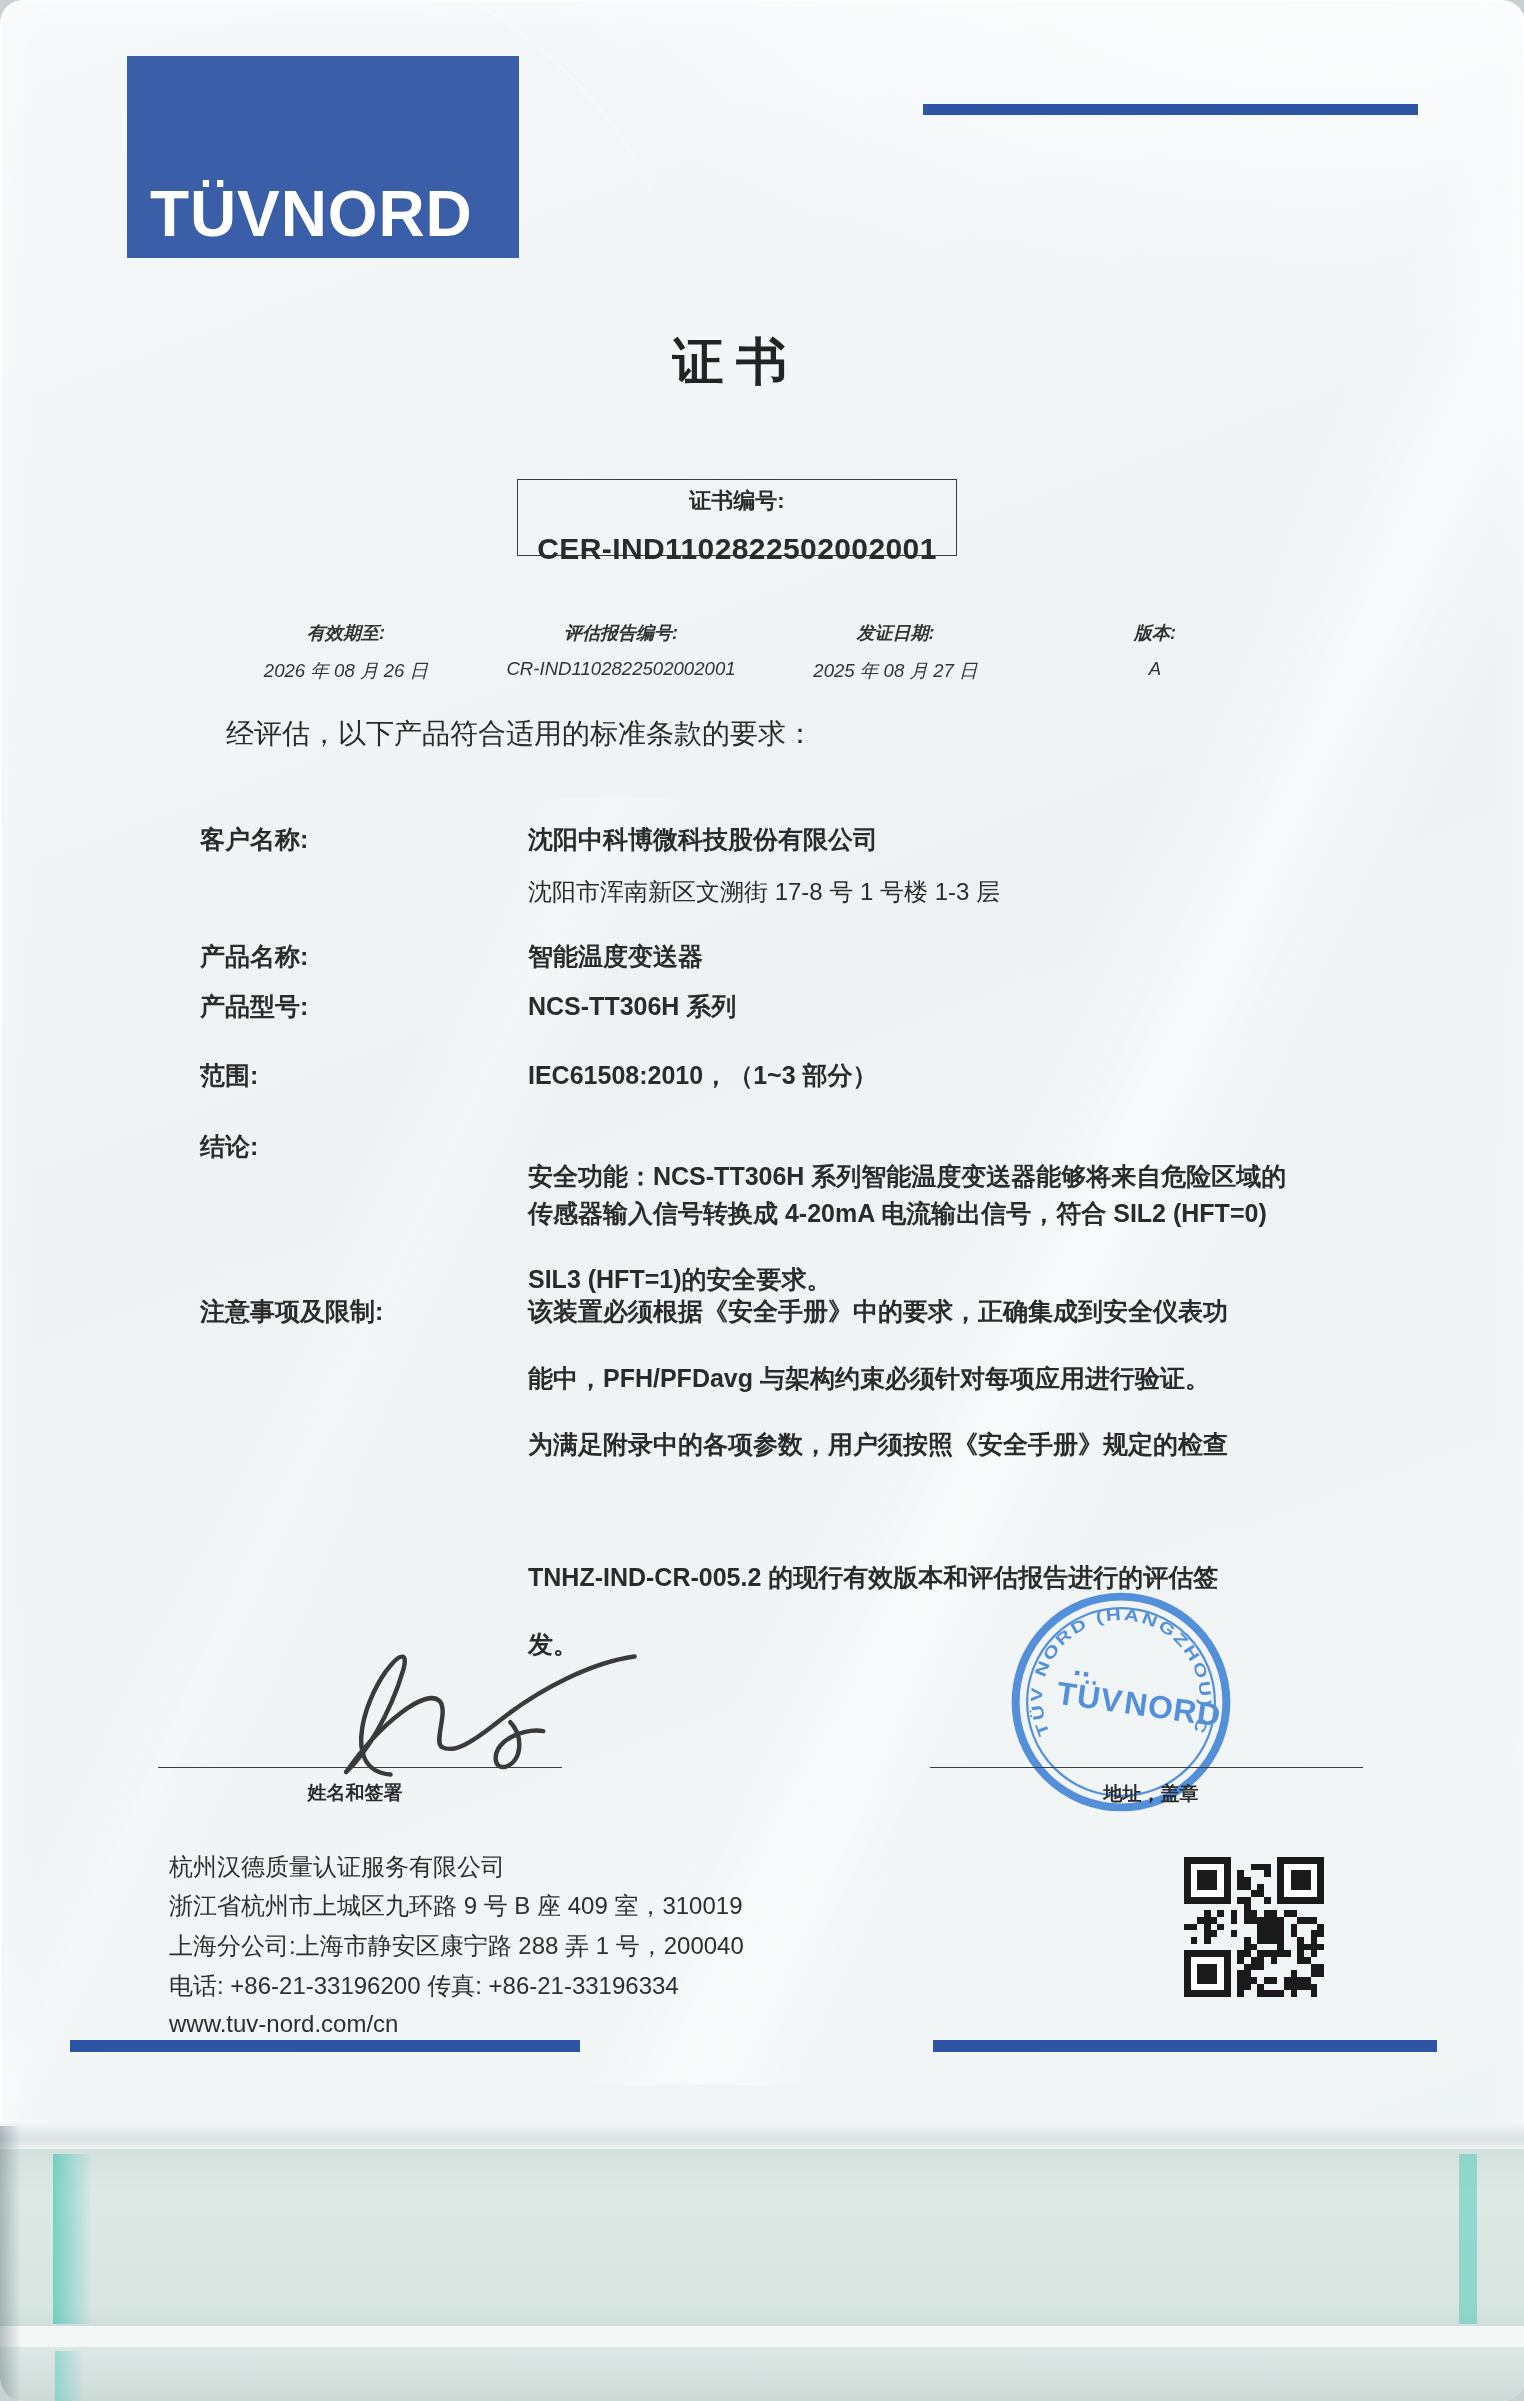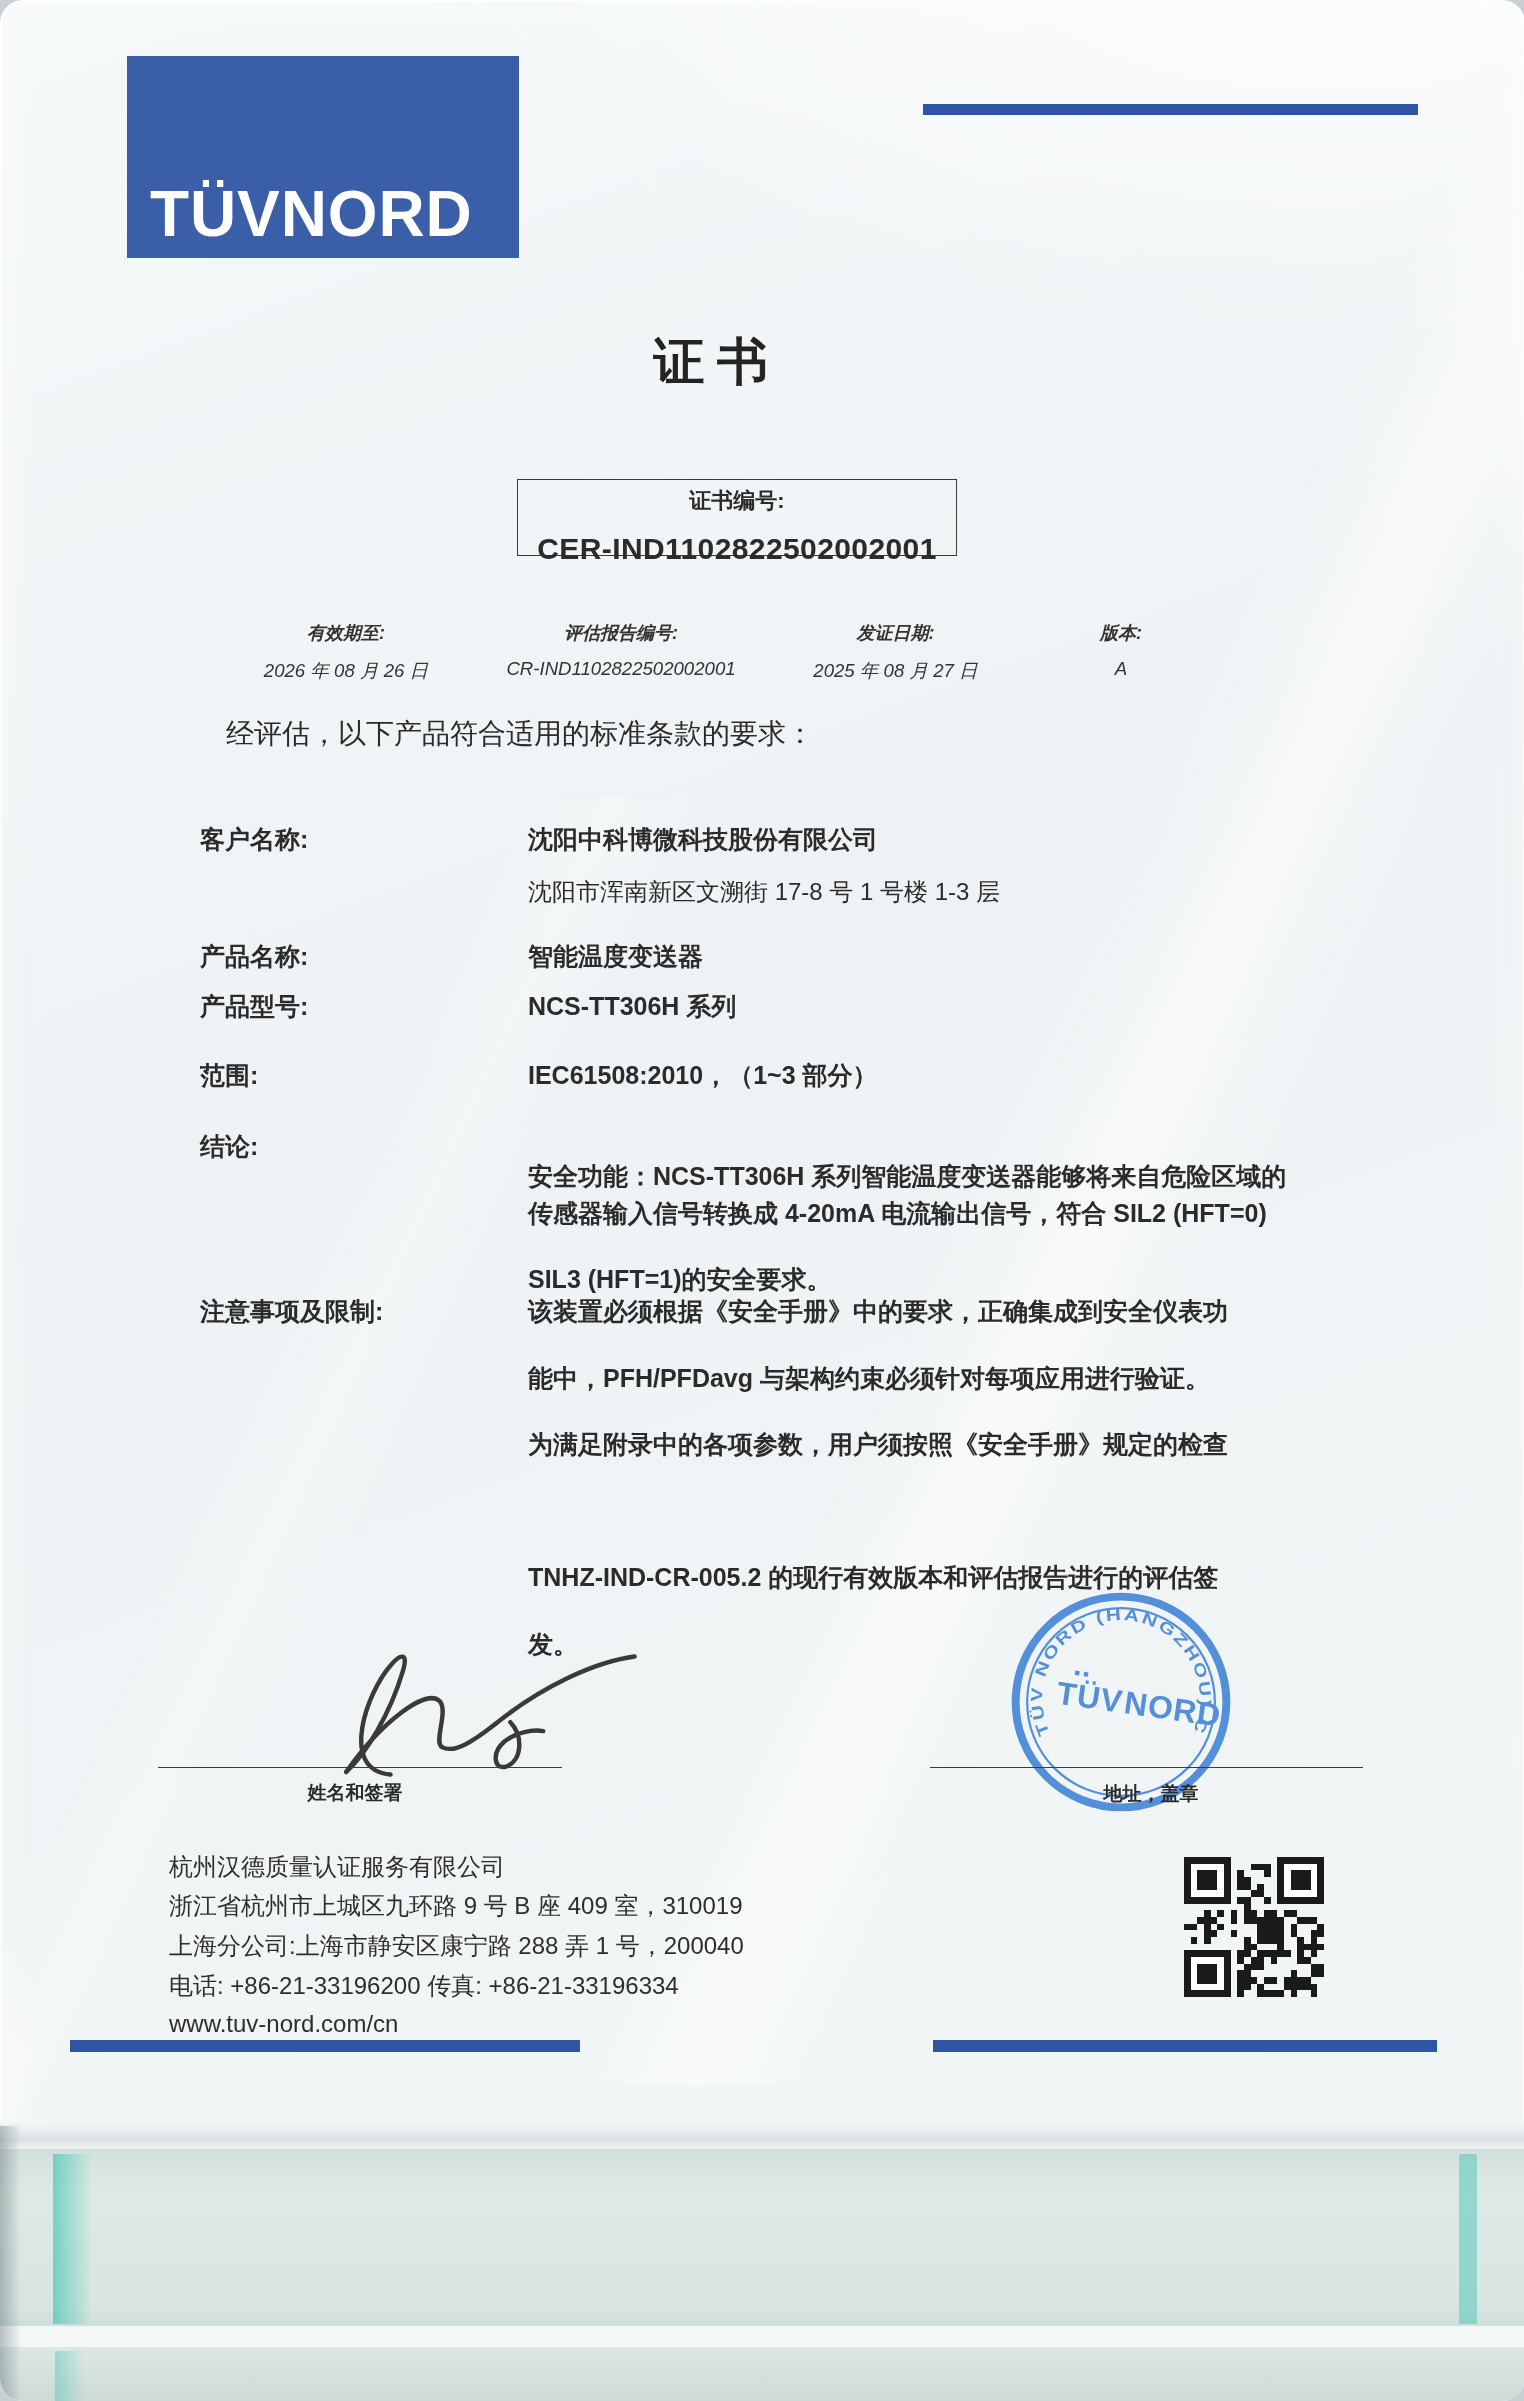--- a/index.html
+++ b/index.html
@@ -26,34 +26,34 @@
     border:2.7px solid rgba(255,255,255,.55);border-color:rgba(255,255,255,.5) transparent transparent transparent;
     transform:rotate(24deg);opacity:.5;}
   .abs{position:absolute;}
 
   
   .logo{left:127px;top:56px;width:392px;height:202px;background:#3a5fa8;}
   .logo .lg-text{position:absolute;left:23px;bottom:12.4px;color:#fff;font-weight:bold;
     font-size:64px;letter-spacing:0.9px;line-height:1;}
   .top-bar{left:923px;top:104px;width:495px;height:10.6px;background:#2d55a4;}
 
-  .title{left:498px;top:328px;width:438px;text-align:center;font-size:51px;font-weight:bold;
+  .title{left:517px;top:328px;width:438px;text-align:center;font-size:51px;font-weight:bold;
     letter-spacing:12.4px;color:#232323;}
 
   .cert-box{left:517px;top:479px;width:438px;height:75px;border:1.8px solid #3a3a3a;text-align:center;}
   .cert-box .lbl{font-size:22px;font-weight:bold;margin-top:6.2px;}
   .cert-box .num{font-size:30px;font-weight:bold;margin-top:16px;letter-spacing:0.4px;}
 
   .meta-cell{position:absolute;top:621px;text-align:center;font-style:italic;color:#333;}
   .meta-cell .lbl{font-size:18px;font-weight:600;}
   .meta-cell .val{font-size:18.6px;margin-top:13.3px;}
   .mc0{left:253px;width:186px;}
   .mc1{left:501px;width:240px;}
   .mc2{left:798px;width:195px;}
-  .mc3{left:1041px;width:160px;}
+  .mc3{left:1075px;width:160px;}
 
   .intro{left:226px;top:715px;font-size:28px;color:#2b2b2b;}
 
   .flabel{position:absolute;left:200px;font-size:25px;font-weight:bold;}
   .fvalue{position:absolute;left:528px;font-size:25px;font-weight:bold;}
   .fvalue.regular{font-weight:normal;font-size:24px;}
   .para-line{position:absolute;left:528px;font-size:25px;font-weight:bold;white-space:nowrap;}
 
   .sig-line{height:0;border-top:1.8px solid #3c3c3c;}
   .sig-label{font-size:19px;font-weight:bold;text-align:center;}

